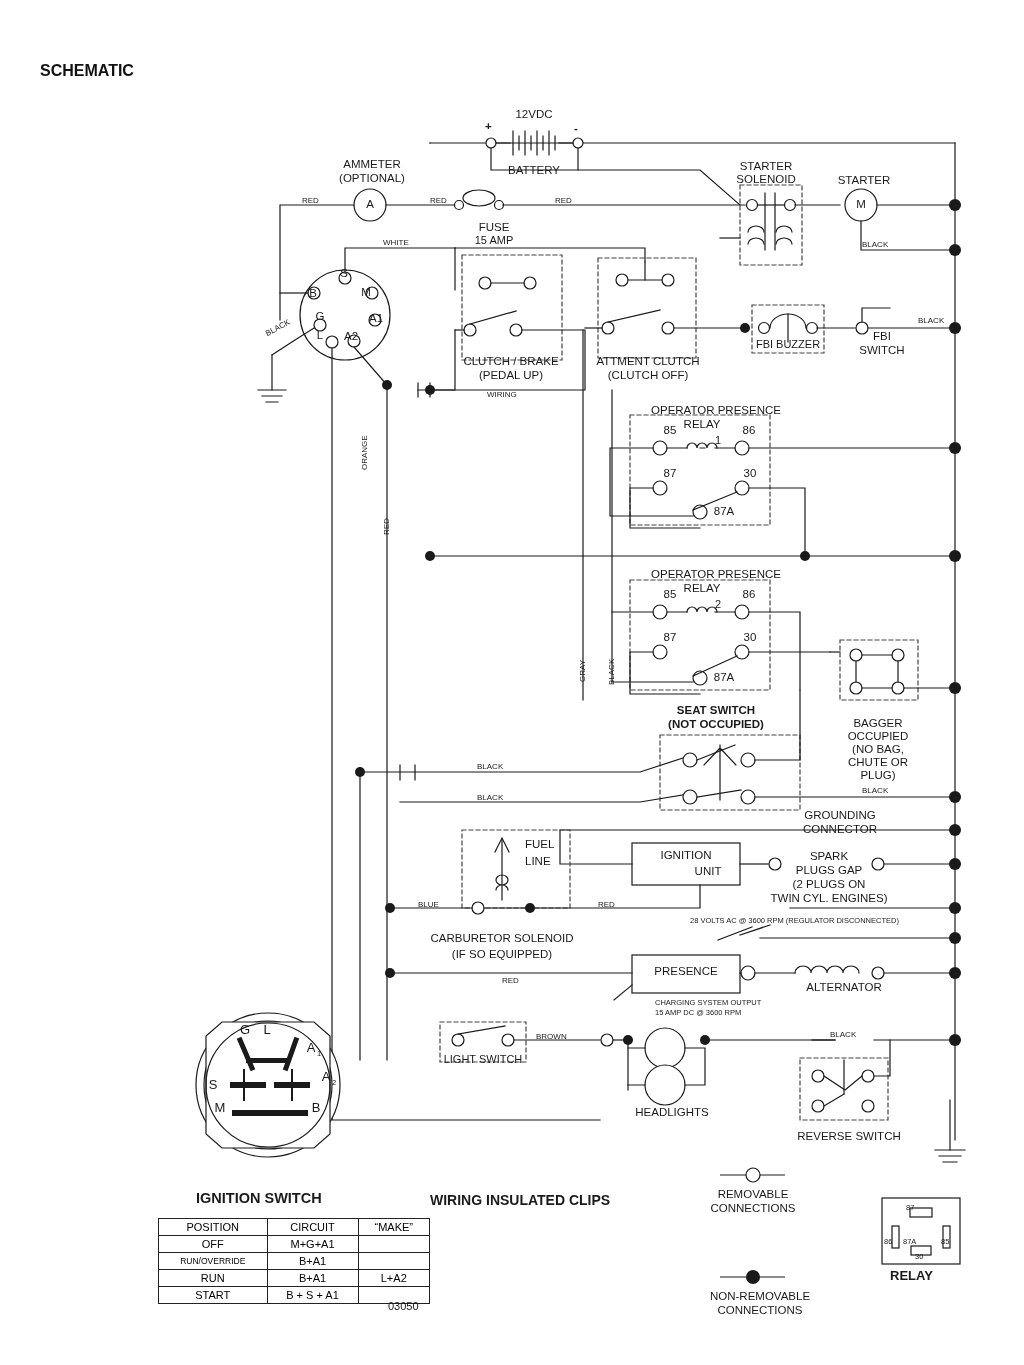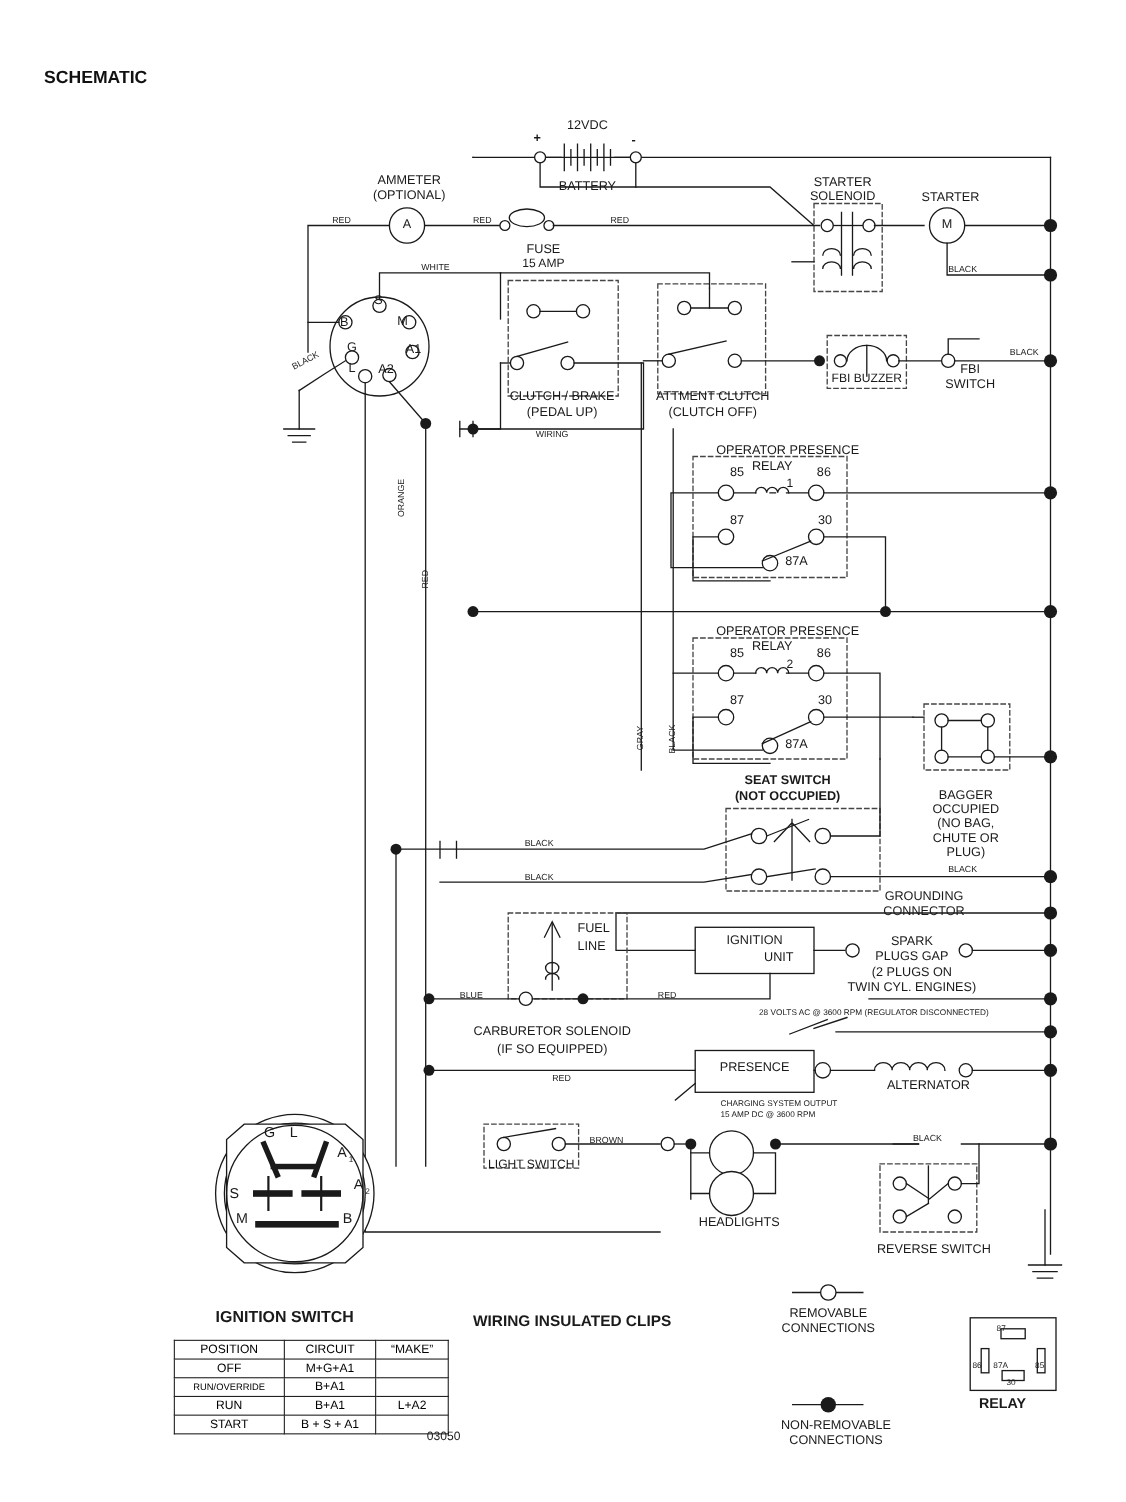--- a/index.html
+++ b/index.html
@@ -388,21 +388,21 @@
   <div class="t lbl ctr" style="left:311px;top:1040px;font-size:13px;">A</div>
   <div class="t lbl-xs" style="left:317px;top:1049px;">1</div>
   <div class="t lbl ctr" style="left:326px;top:1069px;font-size:13px;">A</div>
   <div class="t lbl-xs" style="left:332px;top:1078px;">2</div>
   <div class="t lbl ctr" style="left:213px;top:1077px;font-size:13px;">S</div>
   <div class="t lbl ctr" style="left:220px;top:1100px;font-size:13px;">M</div>
   <div class="t lbl ctr" style="left:316px;top:1100px;font-size:13px;">B</div>
 
   <div class="t" style="left:196px;top:1190px;font-size:14.5px;font-weight:bold;">IGNITION SWITCH</div>
 
-  <table class="pos" style="left:158px;top:1218px;width:250px;">
+  <table class="pos" style="left:158px;top:1218px;width:272px;">
     <thead>
       <tr>
         <th>POSITION</th>
         <th>CIRCUIT</th>
         <th>“MAKE”</th>
       </tr>
     </thead>
     <tbody>
       <tr>
         <td>OFF</td>

